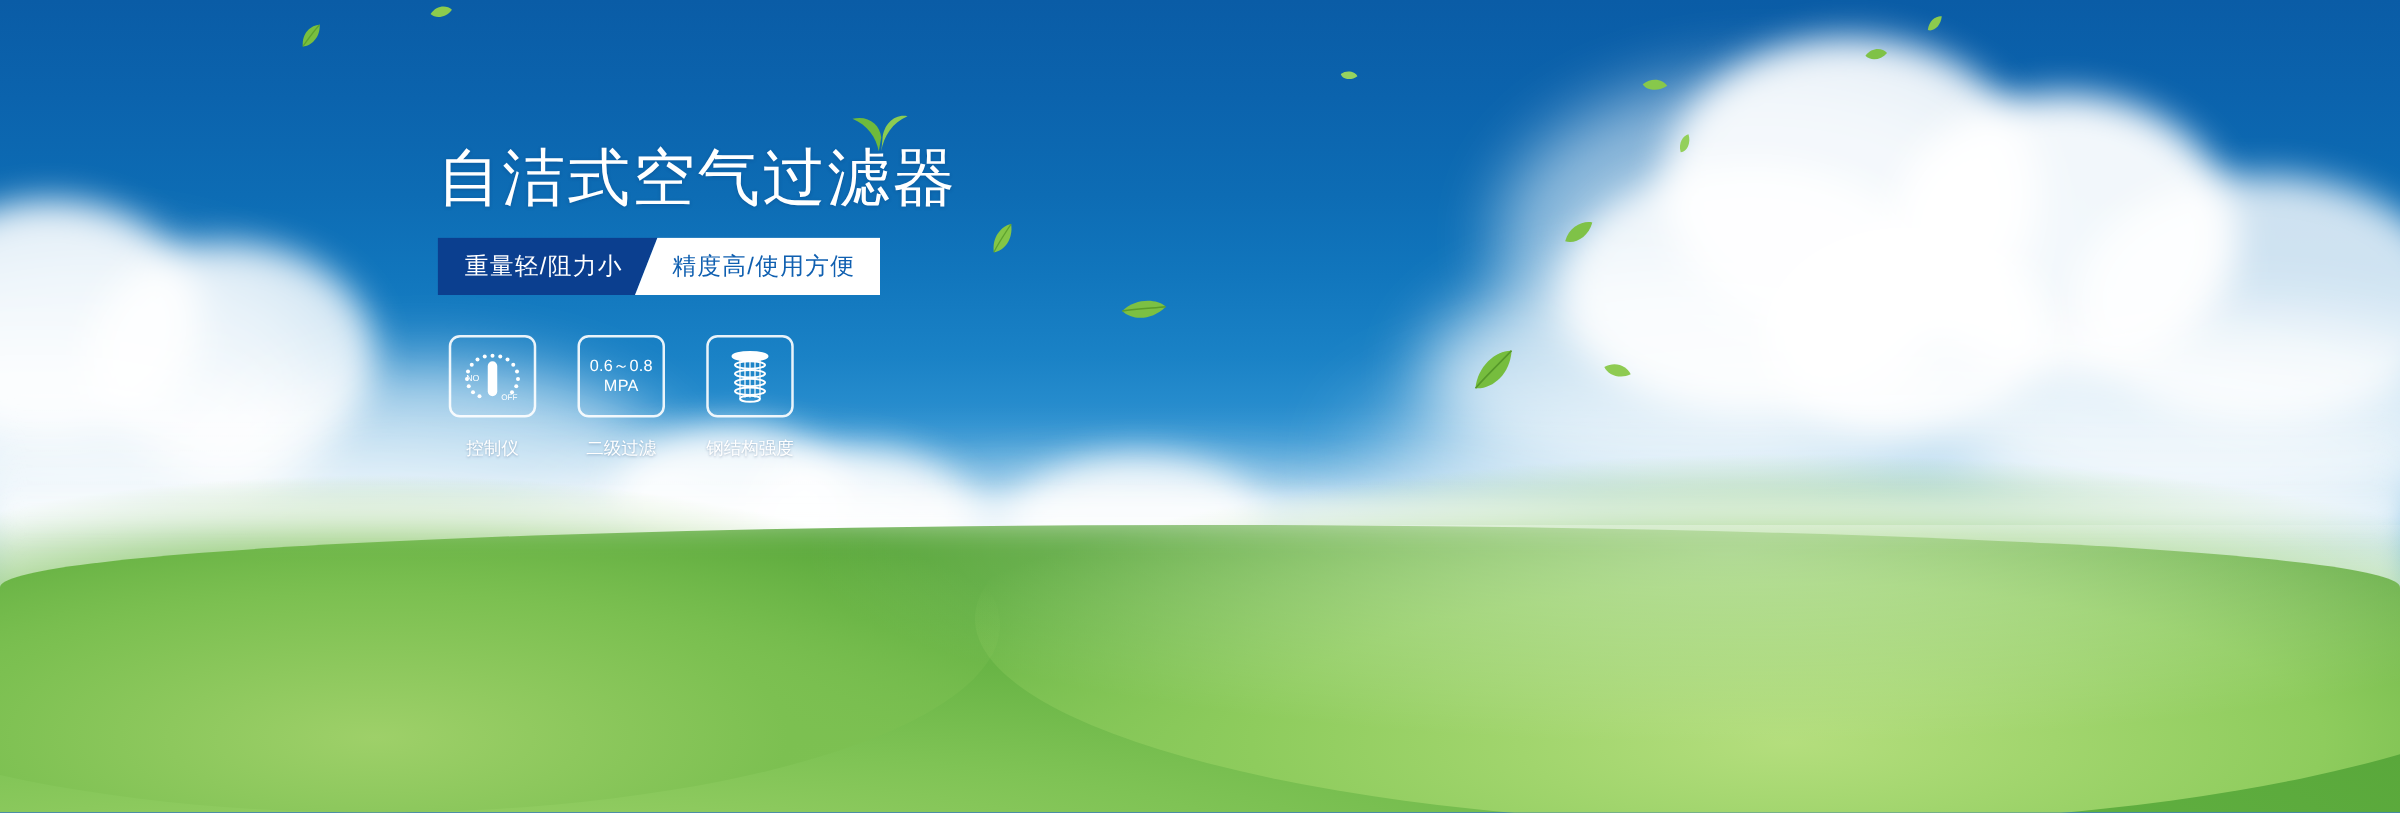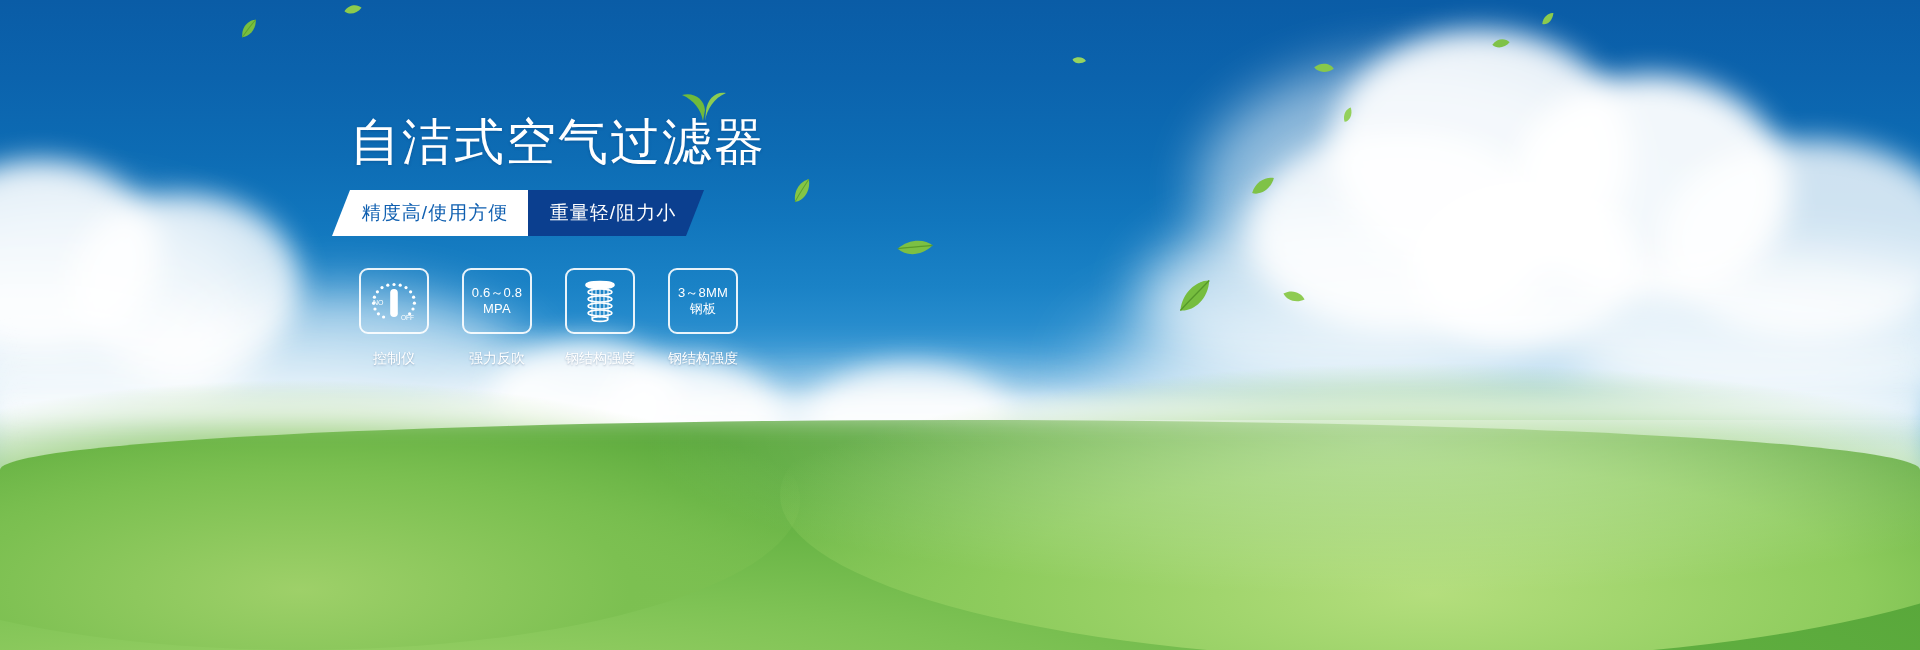--- a/index.html
+++ b/index.html
@@ -244,22 +244,22 @@
     <div class="title-leaf">
       <svg width="48" height="34" viewBox="0 0 48 34">
         <path d="M23 33 C21 22 14 12 2 7 C14 4 24 11 25 22 Z" fill="#6fba3c"></path>
         <path d="M25 33 C27 21 34 10 46 5 C36 3 27 11 26 23 Z" fill="#8ccc52"></path>
       </svg>
     </div>
 
     <div class="title">自洁式空气过滤器</div>
 
     <div class="tags">
+      <div class="tag tag-a">重量轻/阻力小</div>
       <div class="tag tag-b">精度高/使用方便</div>
-      <div class="tag tag-a">重量轻/阻力小</div>
     </div>
 
     <div class="features">
 
       <div class="feature">
         <div class="ficon">
           <svg width="52" height="48" viewBox="0 0 52 48">
             <g fill="#ffffff">
               <circle cx="26" cy="7.5" r="1.6"></circle>
                 <circle cx="32.2" cy="8.2" r="1.6"></circle>
@@ -284,21 +284,21 @@
           </svg>
         </div>
         <div class="fcap">控制仪</div>
       </div>
 
       <div class="feature">
         <div class="ficon">
           <div class="txt">0.6～0.8</div>
           <div class="txt">MPA</div>
         </div>
-        <div class="fcap">强力反吹</div>
+        <div class="fcap">二级过滤</div>
       </div>
 
       <div class="feature">
         <div class="ficon">
           <svg width="46" height="46" viewBox="0 0 46 46">
             <g stroke="#ffffff" stroke-width="1" fill="none">
               <line x1="15" y1="7" x2="15" y2="40"></line>
                 <line x1="19" y1="7" x2="19" y2="40"></line>
               <line x1="23" y1="7" x2="23" y2="40"></line>
                 <line x1="27" y1="7" x2="27" y2="40"></line>
@@ -310,24 +310,17 @@
               <ellipse cx="23" cy="21" rx="12" ry="3"></ellipse>
               <ellipse cx="23" cy="28" rx="12" ry="3"></ellipse>
               <ellipse cx="23" cy="35" rx="12" ry="3"></ellipse>
               <ellipse cx="23" cy="41" rx="8" ry="2.4"></ellipse>
             </g>
           </svg>
         </div>
         <div class="fcap">钢结构强度</div>
       </div>
 
-      <div class="feature">
-        <div class="ficon">
-          <div class="txt">3～8MM</div>
-          <div class="txt">钢板</div>
-        </div>
-        <div class="fcap">钢结构强度</div>
-      </div>
 
 
     </div>
   </div>
 </div>
 
 </body></html>

